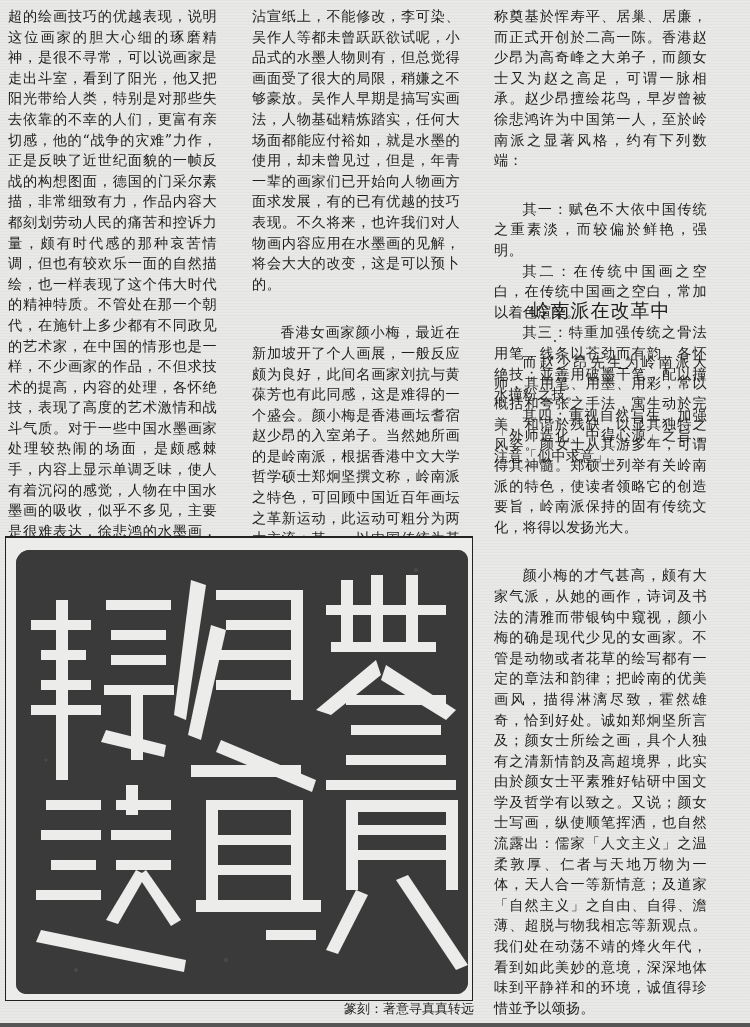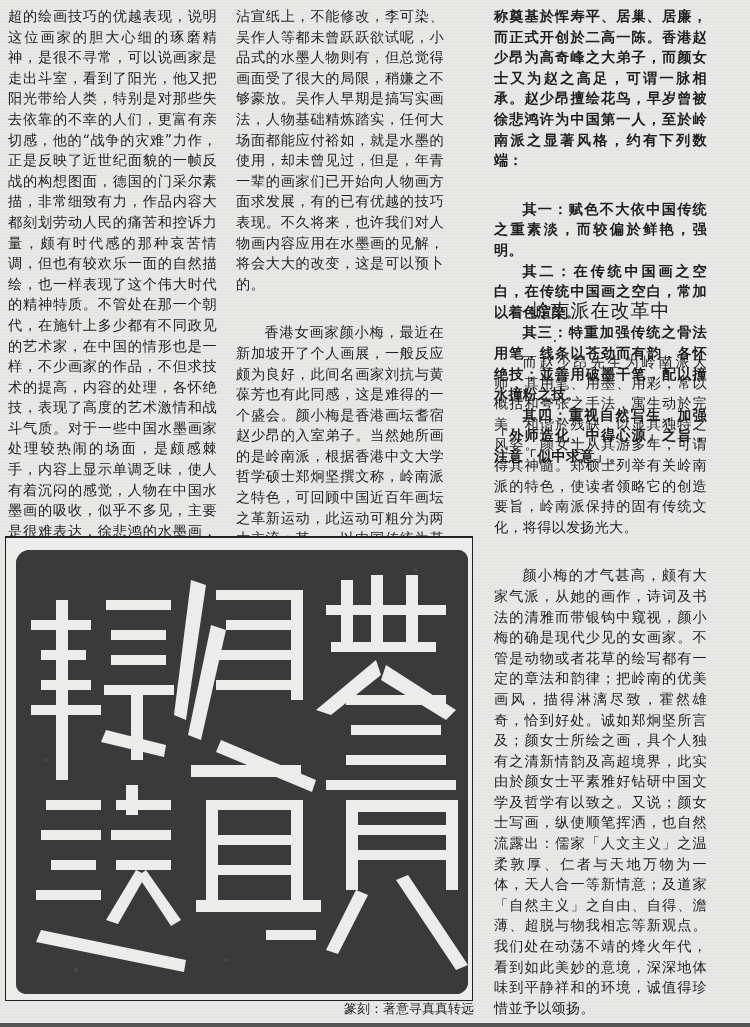--- a/index.html
+++ b/index.html
@@ -20,22 +20,22 @@
     position: absolute;
     font-size: 14.2px;
     line-height: 20.6px;
     letter-spacing: 0.2px;
     text-align: justify;
   }
   .col p { margin: 0; }
   .col p.indent { text-indent: 2em; }
   .col p.gap { margin-top: 28px; }
   #col1 { left: 8px; top: 6px; width: 209px; }
-  #col2 { left: 236px; top: 6px; width: 208px; }
-  #col3 { left: 494px; top: 6px; width: 213px; font-weight: bold; }
+  #col2 { left: 252px; top: 6px; width: 208px; }
+  #col3 { left: 494px; top: 6px; width: 213px; }
 
   .heading {
     position: absolute; left: 494px; top: 298px; width: 213px;
     text-align: center; font-size: 19px; letter-spacing: 1px;
     font-family: Liberation Mono, monospace; font-weight: normal;
   }
   .dot { position: absolute; width: 2px; height: 2px; background: #333; border-radius: 50%; }
 
   .seal-frame {
     position: absolute; left: 5px; top: 536px; width: 466px; height: 462px;

